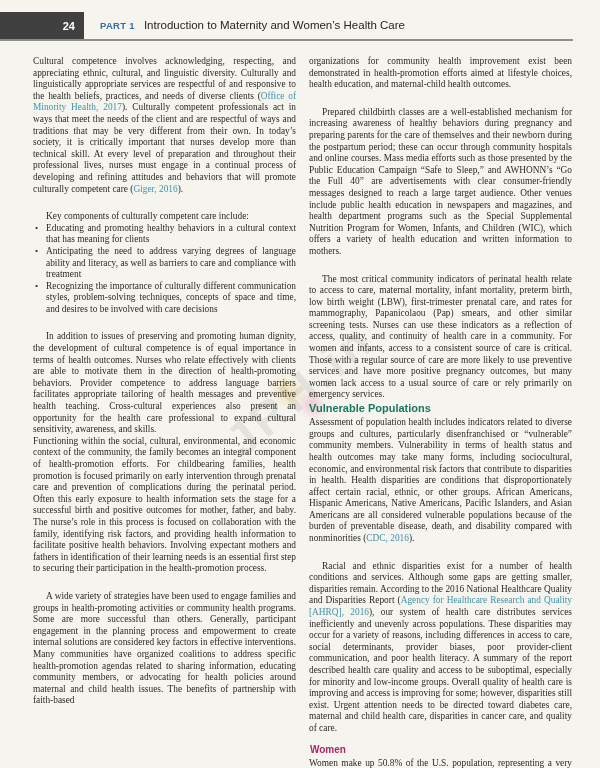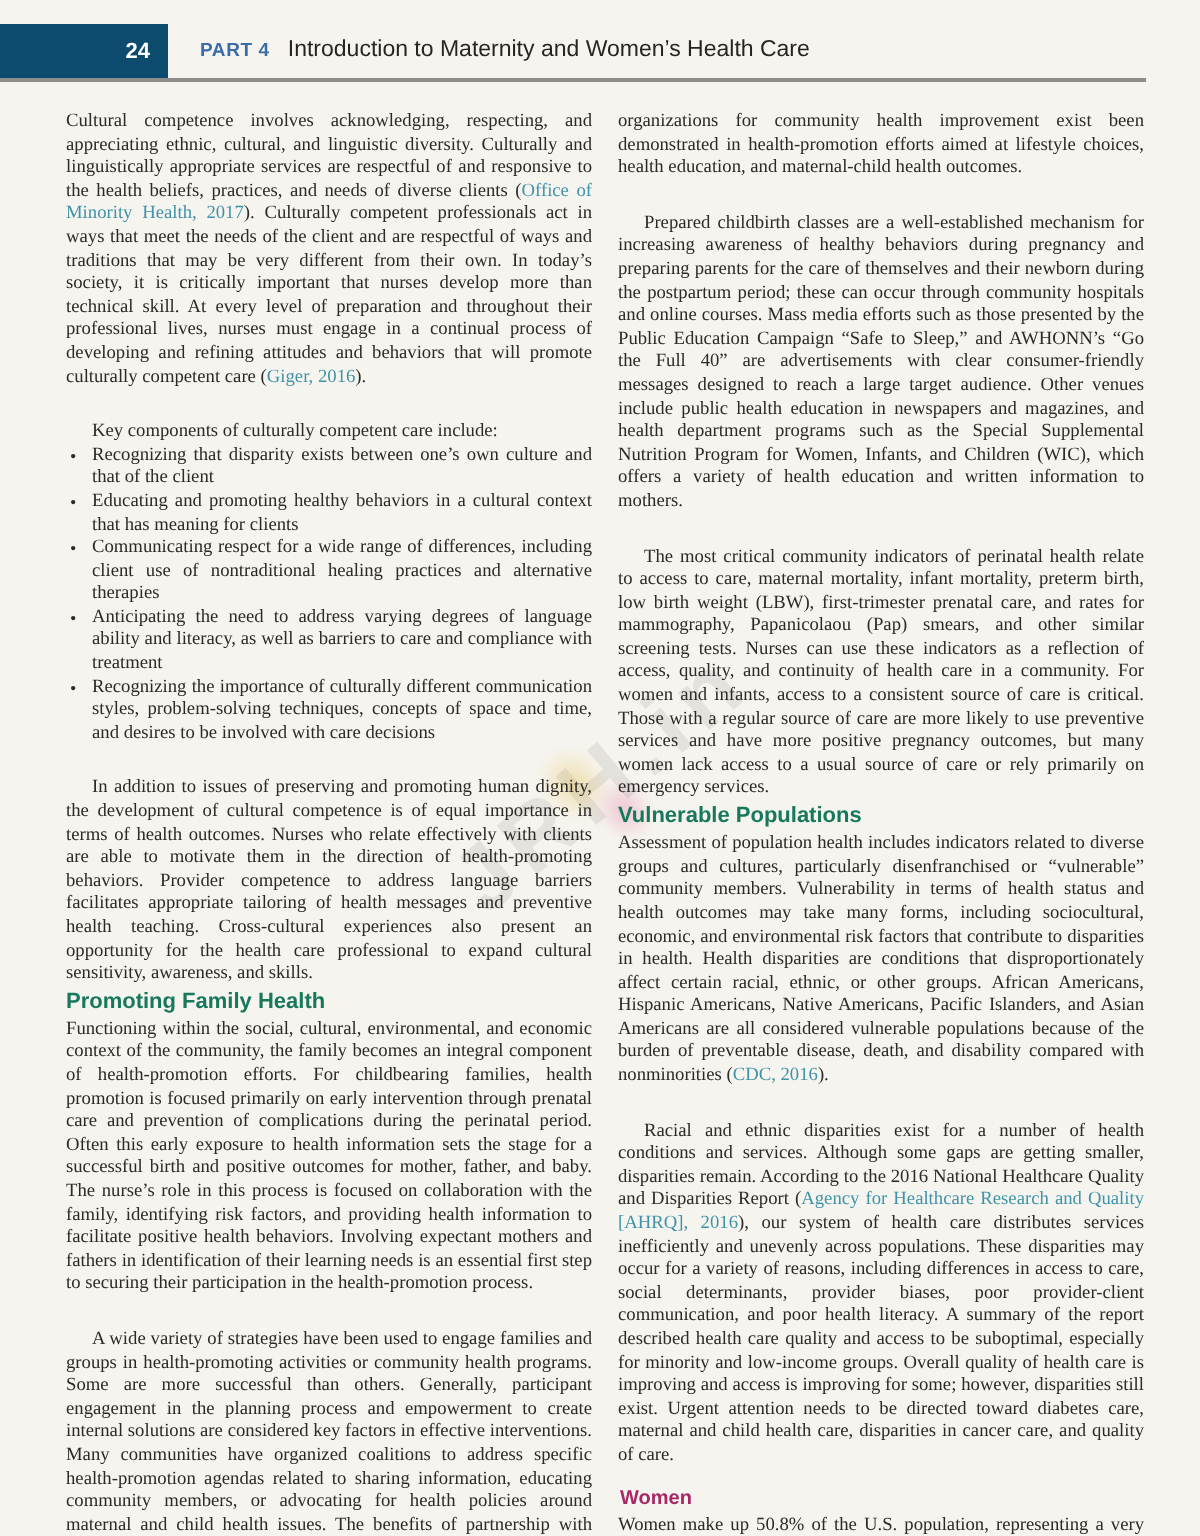--- a/index.html
+++ b/index.html
@@ -14,21 +14,21 @@
     background: #f6f4ef;
     overflow: hidden;
   }
   
   .folio-box {
     position: absolute;
     left: 0;
     top: 12px;
     width: 84px;
     height: 27px;
-    background: #0c4a6e;
+    background: #404040;
     box-sizing: border-box;
     display: flex;
     align-items: center;
     justify-content: flex-end;
     padding-right: 9px;
   }
   .folio-box .num {
     font-family: "Liberation Sans", sans-serif;
     font-weight: bold;
     font-size: 11px;
@@ -160,43 +160,40 @@
 </head>
 <body>
 
 <div class="page">
 
   <div class="folio-box">
     <span class="num">24</span>
   </div>
 
   <div class="running-head">
-    <span class="part-label">PART 4</span>
+    <span class="part-label">PART 1</span>
     <span class="part-title">Introduction to Maternity and Women’s Health Care</span>
   </div>
 
   <div class="rule"></div>
 
   <div class="watermark">JRH.in</div>
   <div class="smudge smudge-yellow"></div>
   <div class="smudge smudge-pink"></div>
 
   <main class="columns">
     <section class="col" id="col-left">
         <p><span>Cultural competence involves acknowledging, respecting, and appreciating ethnic, cultural, and linguistic diversity. Culturally and linguistically appropriate services are respectful of and responsive to the health beliefs, practices, and needs of diverse clients (</span><span class="cite">Office of Minority Health, 2017</span><span>). Culturally competent professionals act in ways that meet the needs of the client and are respectful of ways and traditions that may be very different from their own. In today’s society, it is critically important that nurses develop more than technical skill. At every level of preparation and throughout their professional lives, nurses must engage in a continual process of developing and refining attitudes and behaviors that will promote culturally competent care (</span><span class="cite">Giger, 2016</span><span>).</span></p>
         <p class="indent"><span>Key components of culturally competent care include:</span></p>
         <ul class="bullets">
-          <li><span>Recognizing that disparity exists between one’s own culture and that of the client</span></li>
           <li><span>Educating and promoting healthy behaviors in a cultural context that has meaning for clients</span></li>
-          <li><span>Communicating respect for a wide range of differences, including client use of nontraditional healing practices and alternative therapies</span></li>
           <li><span>Anticipating the need to address varying degrees of language ability and literacy, as well as barriers to care and compliance with treatment</span></li>
           <li><span>Recognizing the importance of culturally different communication styles, problem-solving techniques, concepts of space and time, and desires to be involved with care decisions</span></li>
         </ul>
         <p class="indent"><span>In addition to issues of preserving and promoting human dignity, the development of cultural competence is of equal importance in terms of health outcomes. Nurses who relate effectively with clients are able to motivate them in the direction of health-promoting behaviors. Provider competence to address language barriers facilitates appropriate tailoring of health messages and preventive health teaching. Cross-cultural experiences also present an opportunity for the health care professional to expand cultural sensitivity, awareness, and skills.</span></p>
-        <h2 class="heading">Promoting Family Health</h2>
         <p><span>Functioning within the social, cultural, environmental, and economic context of the community, the family becomes an integral component of health-promotion efforts. For childbearing families, health promotion is focused primarily on early intervention through prenatal care and prevention of complications during the perinatal period. Often this early exposure to health information sets the stage for a successful birth and positive outcomes for mother, father, and baby. The nurse’s role in this process is focused on collaboration with the family, identifying risk factors, and providing health information to facilitate positive health behaviors. Involving expectant mothers and fathers in identification of their learning needs is an essential first step to securing their participation in the health-promotion process.</span></p>
         <p class="indent"><span>A wide variety of strategies have been used to engage families and groups in health-promoting activities or community health programs. Some are more successful than others. Generally, participant engagement in the planning process and empowerment to create internal solutions are considered key factors in effective interventions. Many communities have organized coalitions to address specific health-promotion agendas related to sharing information, educating community members, or advocating for health policies around maternal and child health issues. The benefits of partnership with faith-based</span></p>
       </section>
     <section class="col" id="col-right">
         <p><span>organizations for community health improvement exist been demonstrated in health-promotion efforts aimed at lifestyle choices, health education, and maternal-child health outcomes.</span></p>
         <p class="indent"><span>Prepared childbirth classes are a well-established mechanism for increasing awareness of healthy behaviors during pregnancy and preparing parents for the care of themselves and their newborn during the postpartum period; these can occur through community hospitals and online courses. Mass media efforts such as those presented by the Public Education Campaign “Safe to Sleep,” and AWHONN’s “Go the Full 40” are advertisements with clear consumer-friendly messages designed to reach a large target audience. Other venues include public health education in newspapers and magazines, and health department programs such as the Special Supplemental Nutrition Program for Women, Infants, and Children (WIC), which offers a variety of health education and written information to mothers.</span></p>
         <p class="indent"><span>The most critical community indicators of perinatal health relate to access to care, maternal mortality, infant mortality, preterm birth, low birth weight (LBW), first-trimester prenatal care, and rates for mammography, Papanicolaou (Pap) smears, and other similar screening tests. Nurses can use these indicators as a reflection of access, quality, and continuity of health care in a community. For women and infants, access to a consistent source of care is critical. Those with a regular source of care are more likely to use preventive services and have more positive pregnancy outcomes, but many women lack access to a usual source of care or rely primarily on emergency services.</span></p>
         <h2 class="heading">Vulnerable Populations</h2>
         <p><span>Assessment of population health includes indicators related to diverse groups and cultures, particularly disenfranchised or “vulnerable” community members. Vulnerability in terms of health status and health outcomes may take many forms, including sociocultural, economic, and environmental risk factors that contribute to disparities in health. Health disparities are conditions that disproportionately affect certain racial, ethnic, or other groups. African Americans, Hispanic Americans, Native Americans, Pacific Islanders, and Asian Americans are all considered vulnerable populations because of the burden of preventable disease, death, and disability compared with nonminorities (</span><span class="cite">CDC, 2016</span><span>).</span></p>
         <p class="indent"><span>Racial and ethnic disparities exist for a number of health conditions and services. Although some gaps are getting smaller, disparities remain. According to the 2016 National Healthcare Quality and Disparities Report (</span><span class="cite">Agency for Healthcare Research and Quality [AHRQ], 2016</span><span>), our system of health care distributes services inefficiently and unevenly across populations. These disparities may occur for a variety of reasons, including differences in access to care, social determinants, provider biases, poor provider-client communication, and poor health literacy. A summary of the report described health care quality and access to be suboptimal, especially for minority and low-income groups. Overall quality of health care is improving and access is improving for some; however, disparities still exist. Urgent attention needs to be directed toward diabetes care, maternal and child health care, disparities in cancer care, and quality of care.</span></p>

